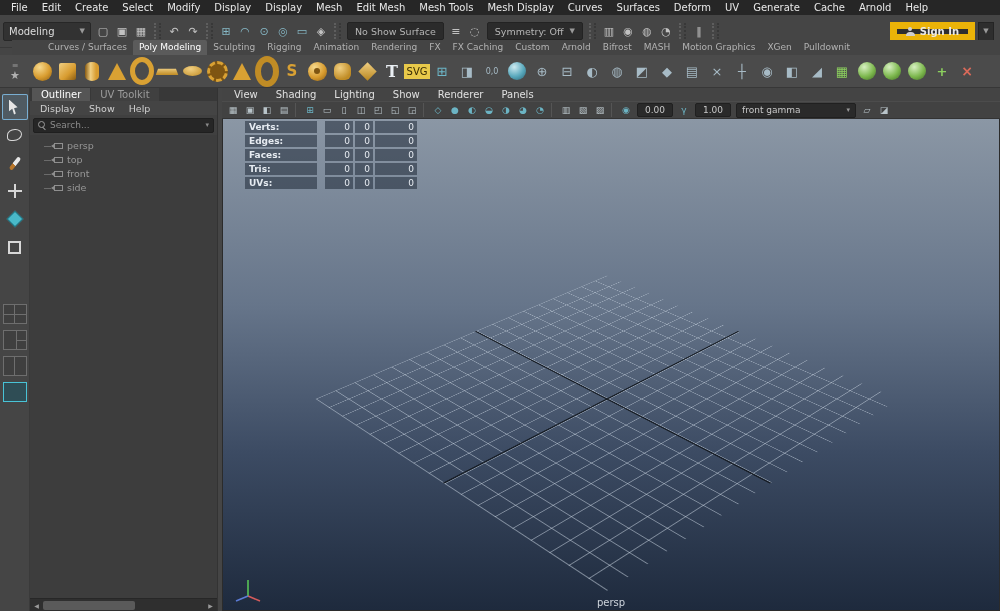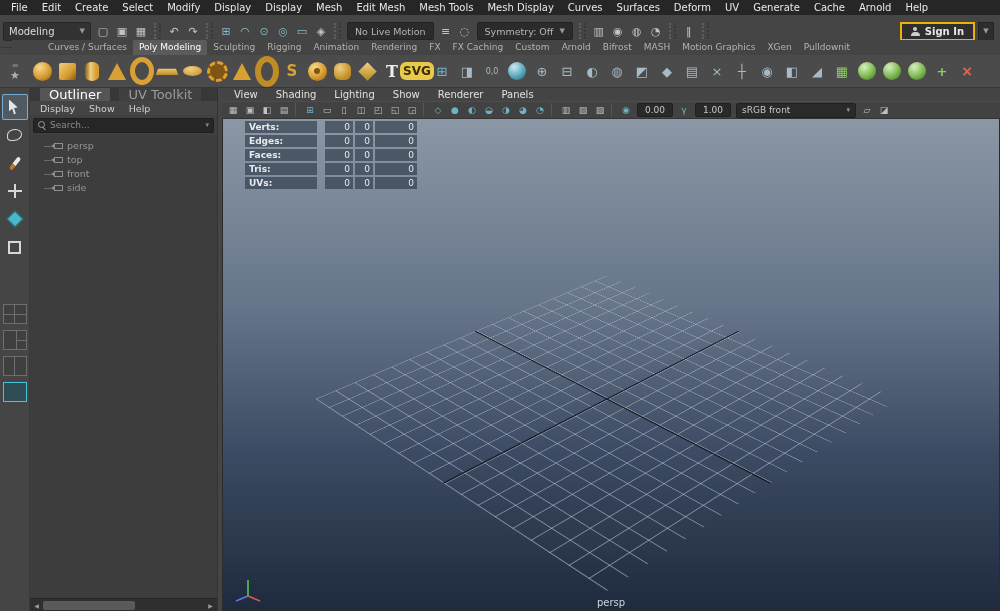--- a/index.html
+++ b/index.html
@@ -16,21 +16,21 @@
 .statusline{position:absolute;top:15px;left:0;width:100%;height:25px;background:#454545;border-bottom:1px solid #383838;display:flex;align-items:center;padding:16px 3px;gap:3px;}
 .mode-dd{width:88px;height:19px;background:#323232;border:1px solid #272727;border-radius:2px;display:flex;align-items:center;justify-content:space-between;padding:0 5px;font-size:10px;color:#ddd;}
 .dd-arr{font-size:7px;color:#999;line-height:1;}
 .icon-strip{display:flex;align-items:center;gap:1px;}
 .st-icon{width:18px;height:18px;display:flex;align-items:center;justify-content:center;}
 .st-icon em{font-size:11px;color:#c2c2c2;}
 .st-icon.teal em{color:#86b8c6;}
 .st-icon.grip{width:7px;height:16px;border-left:2px dotted #5e5e5e;border-right:2px dotted #383838;margin:0 3px;}
 .dark-field{height:18px;background:#2b2b2b;border:1px solid #232323;border-radius:2px;font-size:9.5px;color:#b5b5b5;display:flex;align-items:center;padding:0 7px;gap:6px;white-space:nowrap;}
 .flex-spacer{flex:1;}
-.signin{height:19px;background:#2e2e2e;border:2px solid #eab308;display:flex;align-items:center;gap:5px;padding:0 9px;font-size:10px;color:#e8e8e8;font-weight:bold;}
+.signin{height:19px;background:#2e2e2e;border:7px solid #eab308;display:flex;align-items:center;gap:5px;padding:0 9px;font-size:10px;color:#e8e8e8;font-weight:bold;}
 .person-icon{width:9px;height:9px;position:relative;display:inline-block;}
 .person-icon::before{content:"";position:absolute;left:2.5px;top:0;width:4px;height:4px;border-radius:50%;background:#cfcfcf;}
 .person-icon::after{content:"";position:absolute;left:0;bottom:0;width:9px;height:4px;border-radius:4px 4px 0 0;background:#cfcfcf;}
 .signin-arrow{width:16px;height:19px;background:#2e2e2e;border:1px solid #242424;display:flex;align-items:center;justify-content:center;margin-right:3px;}
 
 
 .shelf-tabs{position:absolute;top:40px;left:0;width:100%;height:15px;background:#444;display:flex;align-items:flex-end;padding-left:30px;margin-left:12px;}
 .shelf-tab{font-size:9px;color:#b2b2b2;padding:2px 6px 2px;line-height:11px;white-space:nowrap;}
 .shelf-tab.active{background:#5b5b5b;color:#fff;border-radius:2px 2px 0 0;}
 
@@ -49,21 +49,21 @@
 .sicon.ring::before{content:"";width:18px;height:18px;border-radius:50%;border:5px solid #d9a133;}
 .sicon.pipe::before{content:"";width:19px;height:19px;border-radius:50%;border:6px solid #c08c25;}
 .sicon.plane::before{content:"";width:20px;height:11px;background:linear-gradient(180deg,#eccb7f,#c08c25);transform:perspective(40px) rotateX(55deg);}
 .sicon.disc::before{content:"";width:19px;height:10px;border-radius:50%;background:radial-gradient(ellipse at 40% 30%,#f0cf82,#c08c25);}
 .sicon.gear::before{content:"";width:15px;height:15px;border-radius:50%;border:3px dashed #d9a133;background:#7e5512;}
 .sicon.squircle::before{content:"";width:17px;height:17px;border-radius:6px;background:radial-gradient(circle at 35% 30%,#f0cf82,#c08c25 70%);}
 .sicon.diam::before{content:"";width:13px;height:13px;background:linear-gradient(135deg,#f0cf82,#b8861f);transform:rotate(45deg);}
 .sicon.dotted::after{content:"";position:absolute;width:6px;height:6px;border-radius:50%;background:#7e5512;z-index:2;}
 .sicon.glyphgold em{color:#d9a133;font-weight:bold;font-size:15px;}
 .sicon.typeicon em{color:#e9eef3;font-size:16px;font-weight:bold;font-family:"DejaVu Serif","Liberation Serif",serif;}
-.sicon.svgbadge em{background:#e8c94a;color:#3a2d05;font-size:12px;font-weight:bold;padding:2px 3px;border-radius:6px;}
+.sicon.svgbadge em{background:#e8c94a;color:#3a2d05;font-size:10px;font-weight:normal;padding:2px 3px;border-radius:0;}
 .sicon.tool em{color:#a7bbc6;font-size:13px;}
 .sicon.tool.tiny em{font-size:8px;}
 .sicon.teal em{color:#6db7c9;}
 .sicon.tealball::before{content:"";width:18px;height:18px;border-radius:50%;background:radial-gradient(circle at 35% 28%,#cde9f0,#58a8bc 55%,#2a6171);}
 .sicon.green em{color:#8cd05e;font-size:13px;font-weight:bold;}
 .sicon.green.ball::before{content:"";width:18px;height:18px;border-radius:50%;background:radial-gradient(circle at 35% 28%,#d7f0c2,#7db84e 55%,#3f6b21);}
 .sicon.red em{color:#d96a5a;font-size:14px;font-weight:bold;}
 
 
 .toolbox{position:absolute;left:0;top:88px;width:30px;bottom:0;background:#454545;border-right:1px solid #3a3a3a;display:flex;flex-direction:column;align-items:center;}
@@ -80,21 +80,21 @@
 .layouts{display:flex;flex-direction:column;gap:6px;margin-top:44px;}
 .lbtn{width:24px;height:20px;border:1px solid #6e6e6e;background:#3f3f3f;}
 .l-four{background:linear-gradient(#6e6e6e,#6e6e6e) center/100% 1px no-repeat,linear-gradient(#6e6e6e,#6e6e6e) center/1px 100% no-repeat,#3f3f3f;}
 .l-three{background:linear-gradient(#6e6e6e,#6e6e6e) 60% 0/1px 100% no-repeat,linear-gradient(#6e6e6e,#6e6e6e) 100% 50%/9px 1px no-repeat,#3f3f3f;}
 .l-two{background:linear-gradient(#6e6e6e,#6e6e6e) center/1px 100% no-repeat,#3f3f3f;}
 .lbtn.active{border-color:#49c3d6;background:#2f4d55;}
 
 
 .outliner{position:absolute;left:30px;top:88px;width:188px;bottom:0;background:#3d3d3d;border-right:1px solid #333;}
 .ol-tabs{height:13px;background:#383838;display:flex;align-items:stretch;padding-left:2px;gap:1px;}
-.ol-tab{font-size:13px;line-height:13px;padding:0 9px;color:#9c9c9c;background:#404040;white-space:nowrap;margin-left:8px;}
+.ol-tab{font-size:10px;line-height:13px;padding:0 9px;color:#9c9c9c;background:#404040;white-space:nowrap;}
 .ol-tab.active{background:#555;color:#fff;}
 .ol-menus{height:14px;display:flex;align-items:center;padding-left:4px;gap:2px;background:#444;}
 .ol-menu{font-size:9.5px;color:#cfcfcf;padding:0 6px;}
 .ol-search-row{height:20px;display:flex;align-items:center;padding:0 3px;background:#404040;}
 .ol-search{flex:1;height:15px;background:#262626;border:1px solid #1f1f1f;border-radius:2px;display:flex;align-items:center;padding:0 4px;gap:4px;}
 .magnifier{width:8px;height:8px;position:relative;flex:0 0 auto;}
 .magnifier::before{content:"";position:absolute;left:0;top:0;width:5px;height:5px;border:1px solid #9a9a9a;border-radius:50%;}
 .magnifier::after{content:"";position:absolute;right:0;bottom:0;width:4px;height:1px;background:#9a9a9a;transform:rotate(45deg);}
 .ol-search .ph{flex:1;font-size:9px;color:#8b8b8b;}
 .ol-search .dd-arr{color:#8b8b8b;}
@@ -209,21 +209,21 @@
           <em>◎</em>
         </span>
         <span class="st-icon teal" title="snap-to-view-plane-icon">
           <em>▭</em>
         </span>
         <span class="st-icon" title="make-live-icon">
           <em>◈</em>
         </span>
         <span class="st-icon grip" title="grip"></span>
       </div>
-    <div class="dark-field">No Live Motion</div>
+    <div class="dark-field">No Show Surface</div>
     <div class="icon-strip">
 
     <span class="st-icon" title="construction-history-icon">
           <em>≡</em>
         </span>
         <span class="st-icon" title="selection-highlighting-icon">
           <em>◌</em>
         </span>
       </div>
     <div class="dark-field">
@@ -571,21 +571,21 @@
         </div>
       <span class="vt-icon teal">
           <em>◉</em>
         </span>
       <span class="vt-num">0.00</span>
       <span class="vt-icon teal">
           <em>γ</em>
         </span>
       <span class="vt-num">1.00</span>
       <div class="vt-dd">
-        <span>sRGB front</span>
+        <span>front gamma</span>
         <span class="dd-arr">▾</span>
       </div>
       <div class="vt-strip">
 
       <span class="vt-icon" title="grease-pencil-icon">
             <em>▱</em>
           </span>
           <span class="vt-icon" title="snapshot-icon">
             <em>◪</em>
           </span>

